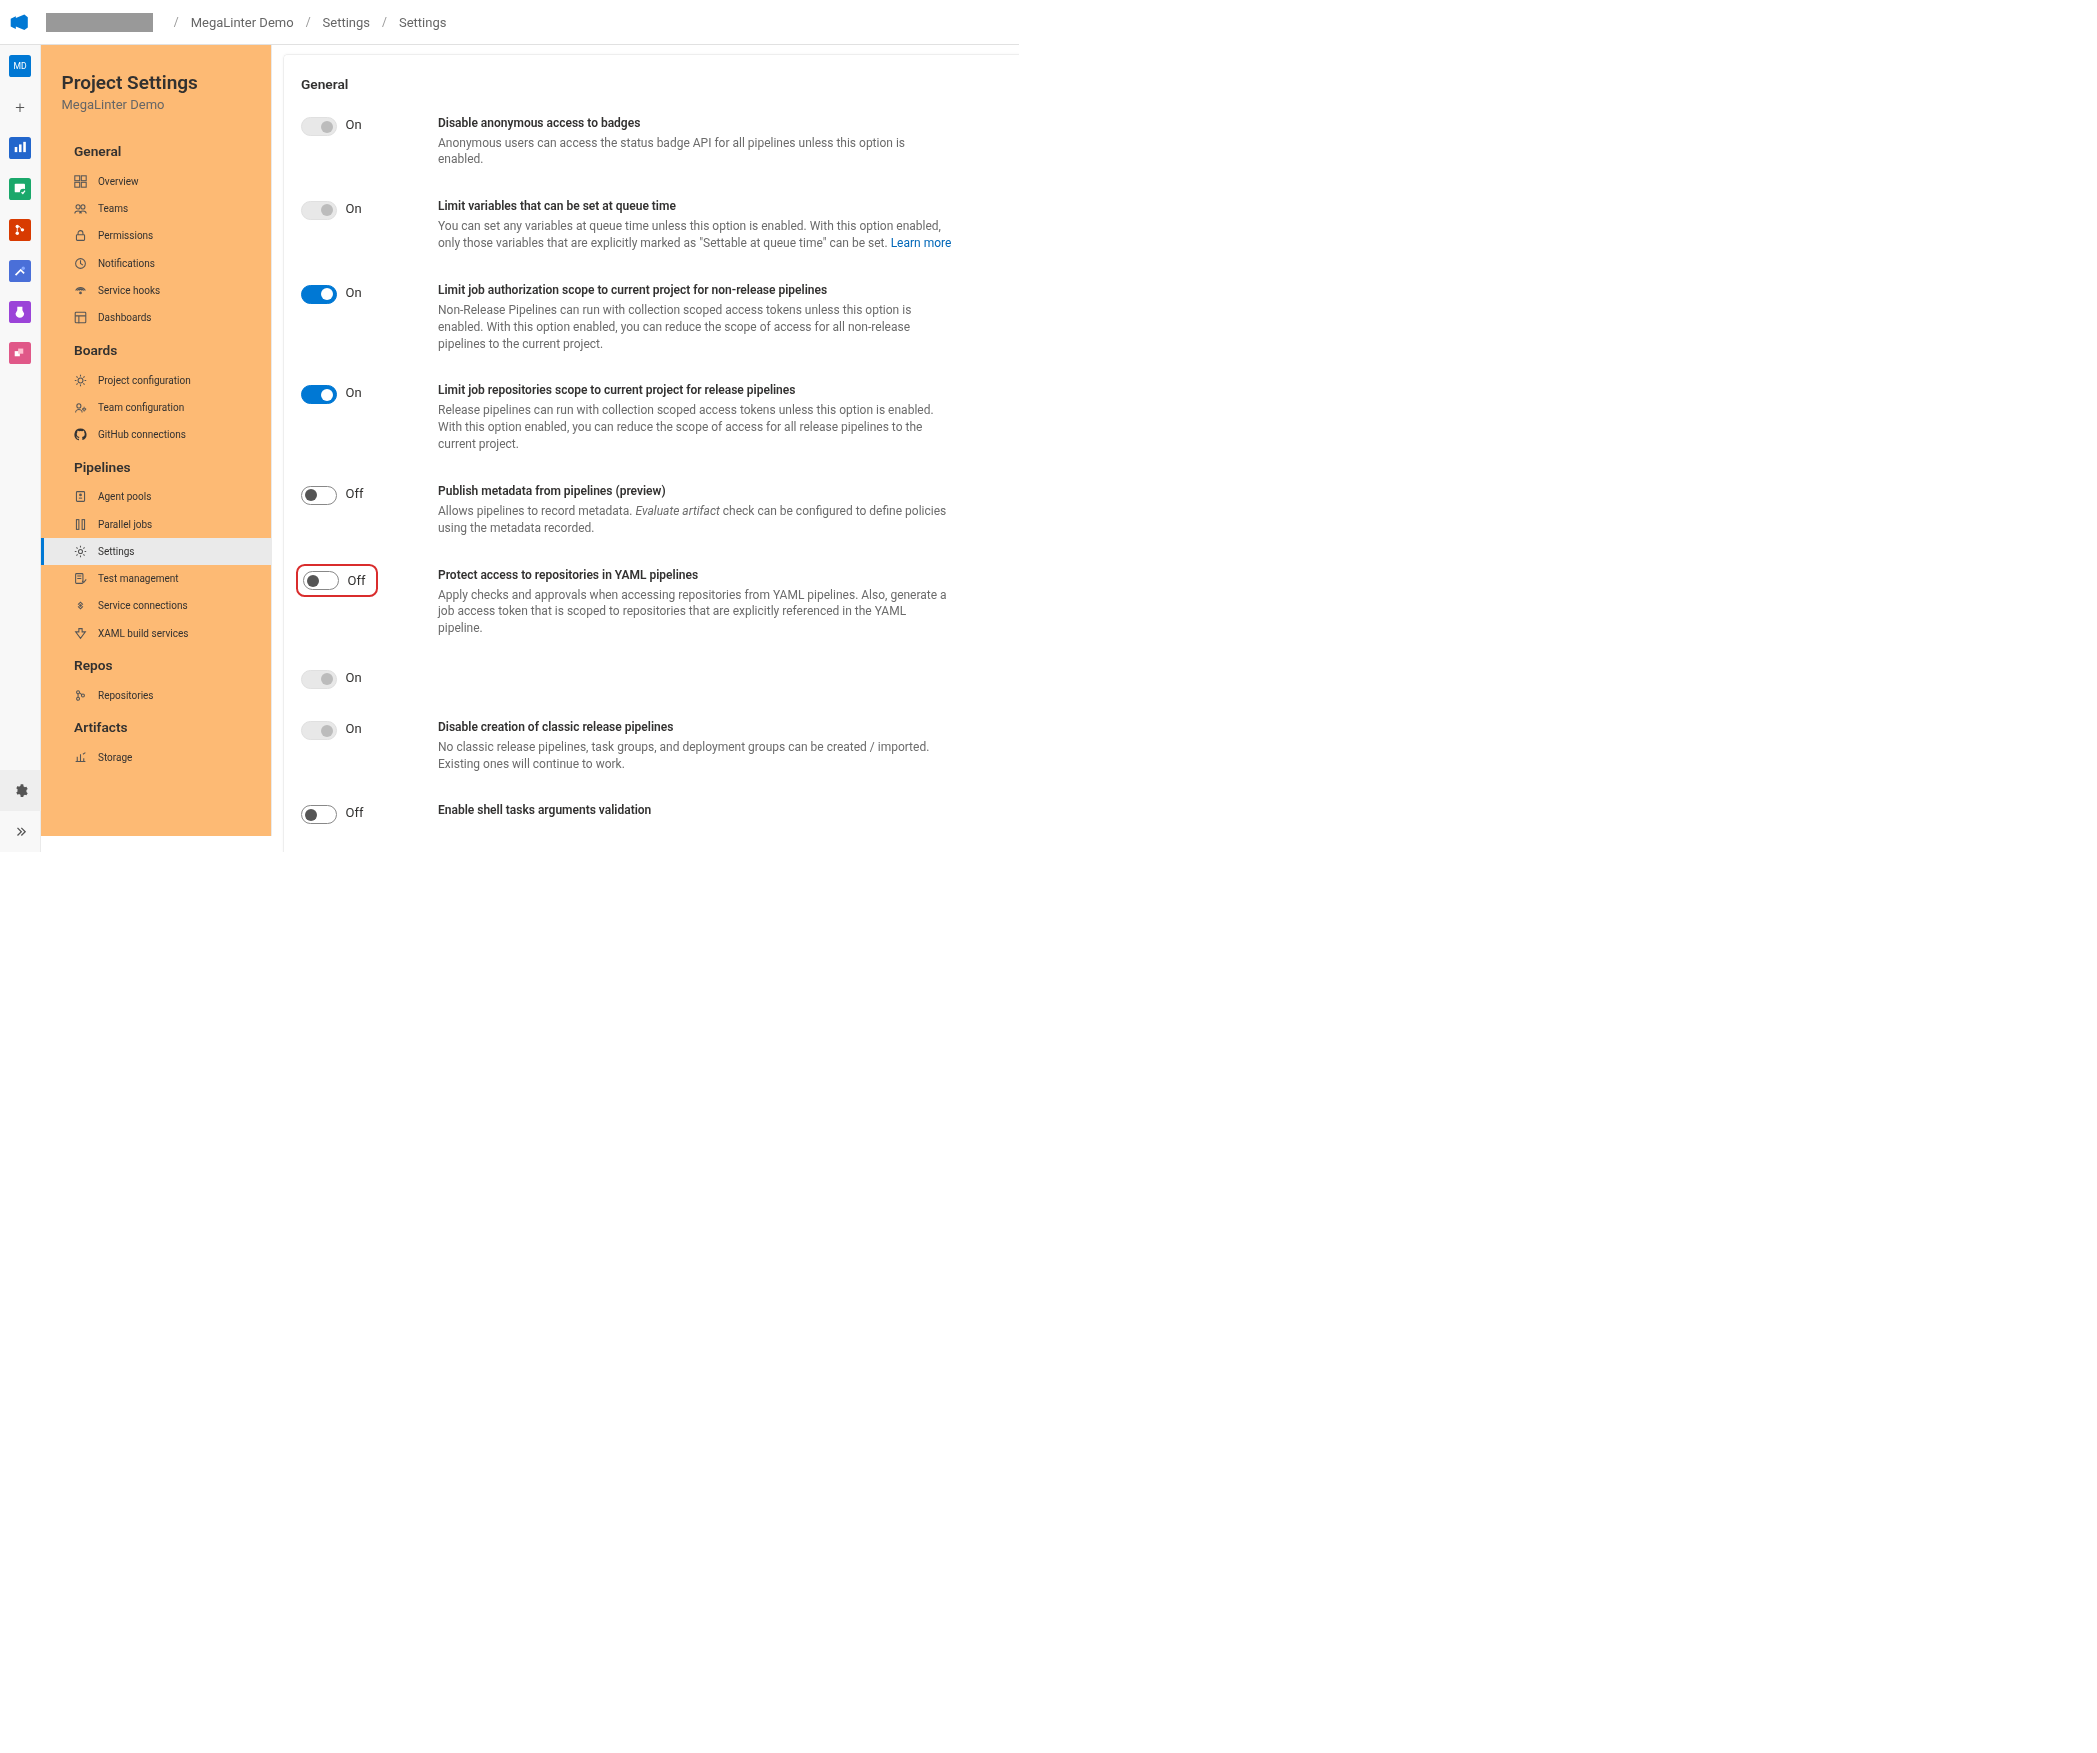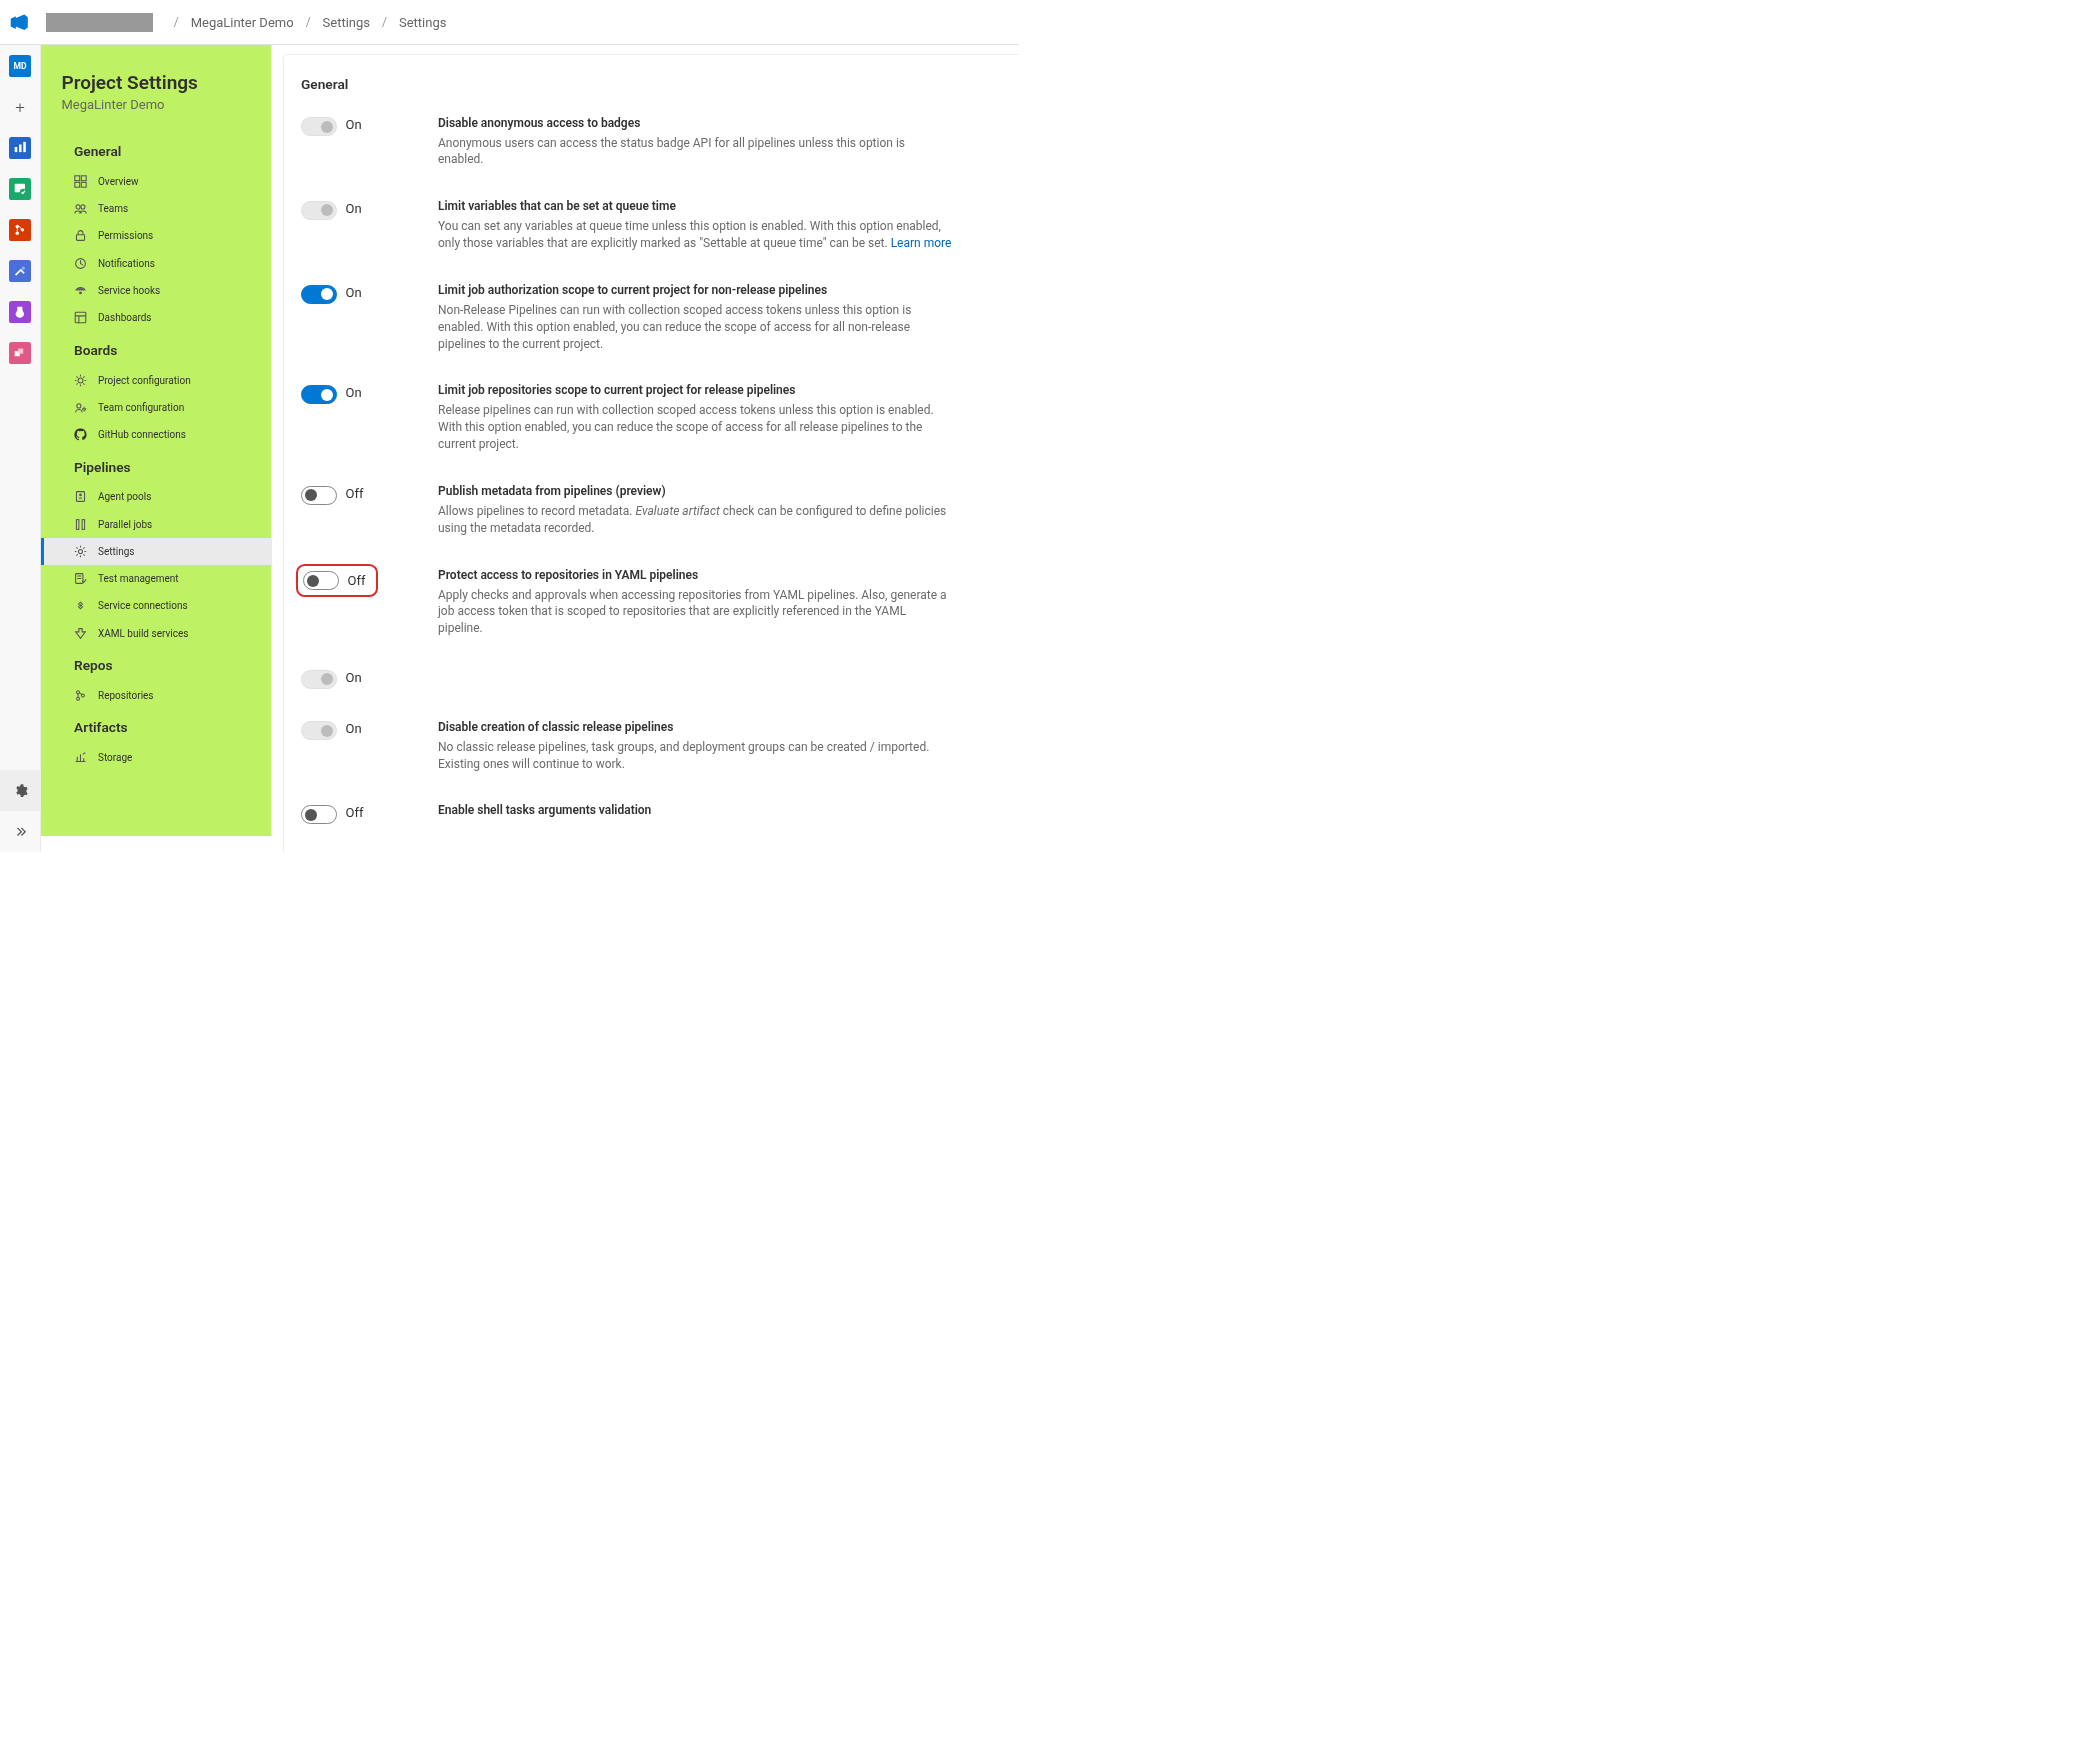--- a/index.html
+++ b/index.html
@@ -43,38 +43,38 @@
     display: flex;
     flex-direction: column;
     align-items: center;
     padding-top: 10.3px;
   }
   .rail .tile {
     width: 22px; height: 22px;
     margin-bottom: 19px;
     border-radius: 2.6px;
     display: flex; align-items: center; justify-content: center;
-    font-size: 8.6px; font-weight: 700; color: #fff;
+    font-size: 8.6px; font-weight: 400; color: #fff;
   }
   .rail .add { color:#555; font-size:17px; font-weight:300; }
   .rail-bottom {
     position: absolute; bottom: 0; left: 0; width: 41px;
     display:flex; flex-direction:column; align-items:center;
   }
   .rail-bottom .gear, .rail-bottom .chev {
     width:41px; height:41px; display:flex; align-items:center; justify-content:center;
     color:#555;
   }
   .rail-bottom .gear { background:#eee; }
   
   .sidepanel {
     position:absolute;
     left:41px; top:45px; bottom:16px;
     width:231px;
-    background:#bef264;
+    background:#fdba74;
     border-right: 0.9px solid #eaeaea;
     overflow: hidden;
   }
   .side-scroll {
     position:absolute; inset:0;
     overflow-y:auto;
     padding: 26px 0 17px 0;
   }
   .side-scroll::-webkit-scrollbar { width: 12px; }
   .side-scroll::-webkit-scrollbar-thumb { background:#bdbdbd; border-radius:5.1px; }

